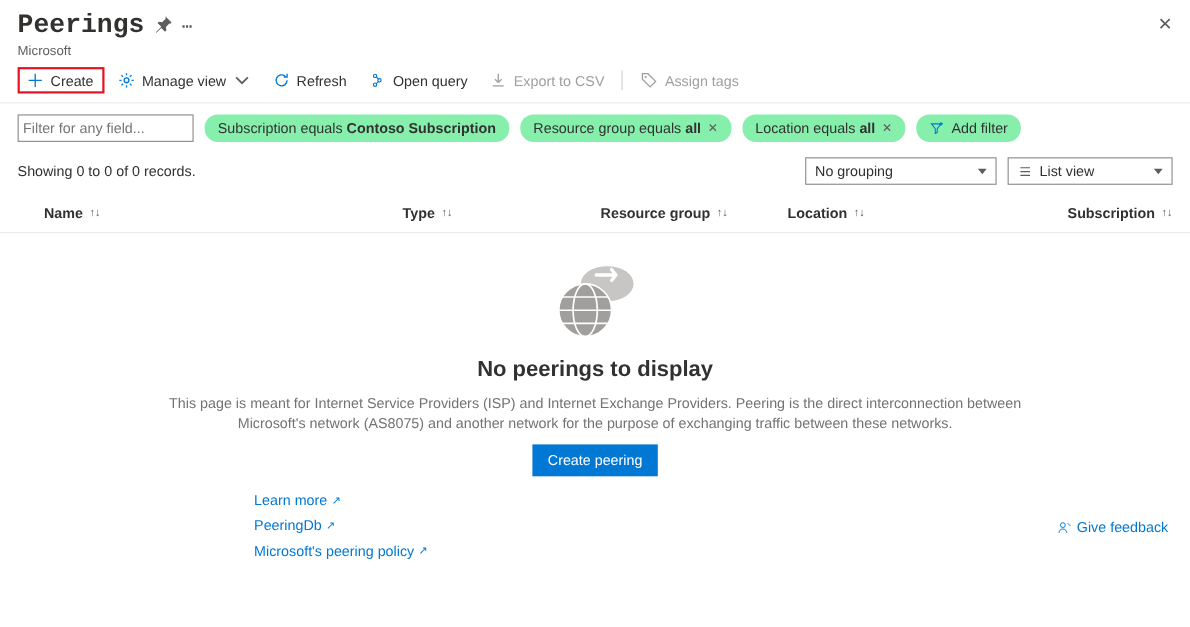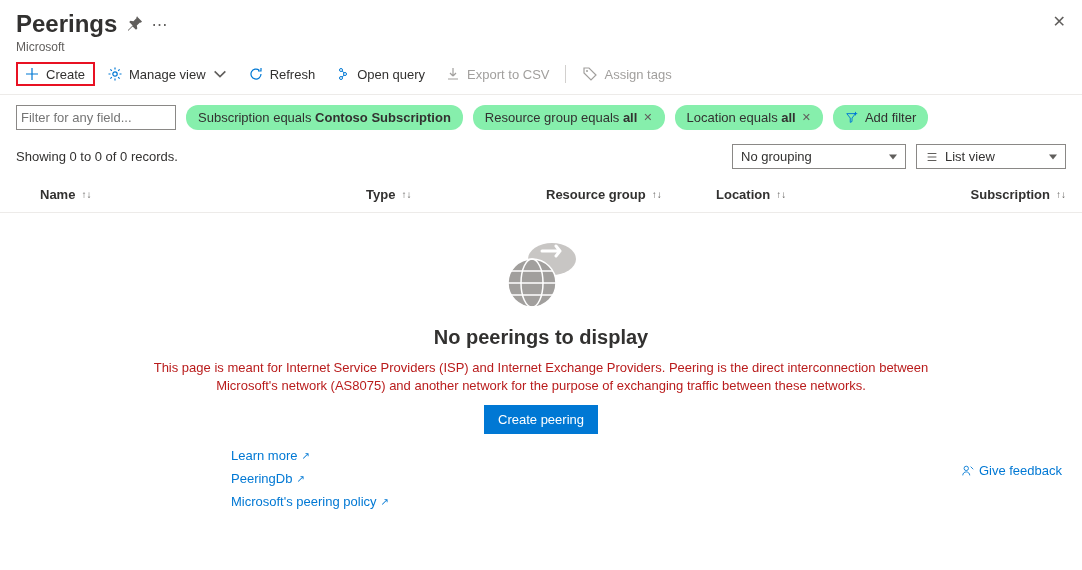--- a/index.html
+++ b/index.html
@@ -1,18 +1,18 @@
 <!DOCTYPE html>
 <html><head>
 <meta charset="utf-8">
 <style>
 * { box-sizing: border-box; margin: 0; padding: 0; }
 body { font-family: "Segoe UI", -apple-system, sans-serif; font-size: 13px; color: #323130; background: #fff; width: 1082px; }
 .header { padding: 10px 16px 4px 16px; position: relative; }
-.title-row { display: flex; align-items: center; gap: 10px; }
+.title-row { display: flex; align-items: center; gap: 10px; font-family: Liberation Mono, monospace; }
 .title { font-size: 24px; font-weight: 600; }
 .subtitle { font-size: 12px; color: #605e5c; margin-top: 2px; }
 .close-x { position: absolute; right: 16px; top: 12px; font-size: 16px; color: #605e5c; cursor: pointer; }
 .header-icons { display: flex; gap: 8px; align-items: center; color: #605e5c; }
 .toolbar { display: flex; align-items: center; gap: 4px; padding: 4px 16px 8px 16px; border-bottom: 1px solid #edebe9; }
 .tb-item { display: flex; align-items: center; gap: 6px; padding: 4px 8px; cursor: pointer; color: #323130; font-size: 13px; }
 .tb-item.disabled { color: #a19f9d; cursor: default; }
 .tb-item svg { width: 16px; height: 16px; }
 .tb-sep { width: 1px; height: 18px; background: #d2d0ce; margin: 0 4px; }
 .create-highlight { border: 2px solid #e81123; padding: 2px 8px 2px 6px; }
@@ -25,21 +25,21 @@
 .status-text { font-size: 13px; color: #323130; }
 .dropdowns { display: flex; gap: 10px; }
 .dd { border: 1px solid #8a8886; padding: 4px 24px 4px 8px; font-size: 13px; position: relative; width: 174px; display: flex; align-items: center; gap: 6px; }
 .dd.small { width: 150px; }
 .dd::after { content: ""; position: absolute; right: 8px; top: 50%; width: 0; height: 0; border-left: 4px solid transparent; border-right: 4px solid transparent; border-top: 5px solid #605e5c; transform: translateY(-50%); }
 .table-head { display: flex; padding: 10px 16px; border-bottom: 1px solid #edebe9; font-size: 13px; font-weight: 600; }
 .th { display: flex; align-items: center; gap: 6px; }
 .th .sort { color: #605e5c; font-size: 10px; }
 .empty { text-align: center; padding: 20px 16px 10px; }
 .empty-title { font-size: 20px; font-weight: 600; margin-top: 10px; }
-.empty-desc { font-size: 13px; color: #b91c1c; margin: 10px auto; max-width: 820px; line-height: 1.4; }
+.empty-desc { font-size: 13px; color: #737373; margin: 10px auto; max-width: 820px; line-height: 1.4; }
 .primary-btn { background: #0078d4; color: #fff; border: none; padding: 7px 14px; font-size: 13px; cursor: pointer; }
 .links { text-align: left; margin: 14px auto 0; width: 620px; font-size: 13px; }
 .links a { color: #0078d4; text-decoration: none; display: inline-flex; align-items: center; gap: 4px; margin-bottom: 8px; }
 .feedback { position: absolute; right: 20px; color: #0078d4; font-size: 13px; display: flex; align-items: center; gap: 4px; cursor: pointer; }
 .empty-wrap { position: relative; }
 .ext { font-size: 10px; }
 svg.icon16 { width: 16px; height: 16px; }
 </style>
 </head>
 <body>
@@ -189,20 +189,20 @@
       <a>
           <span>PeeringDb</span> 
           <span class="ext">↗</span>
         </a><br>
       <a>
           <span>Microsoft's peering policy</span> 
           <span class="ext">↗</span>
         </a>
     </div>
   </div>
-  <div class="feedback" style="top:250px;">
+  <div class="feedback" style="top:260px;">
     <svg viewBox="0 0 16 16" width="14" height="14">
         <circle cx="6" cy="5" r="2.5" fill="none" stroke="#0078d4"></circle>
         <path d="M2 13c0-2.2 1.8-4 4-4s4 1.8 4 4M11 3l3 3" stroke="#0078d4" fill="none"></path>
       </svg>
     <span>Give feedback</span>
   </div>
 </div>
 
 </body></html>

